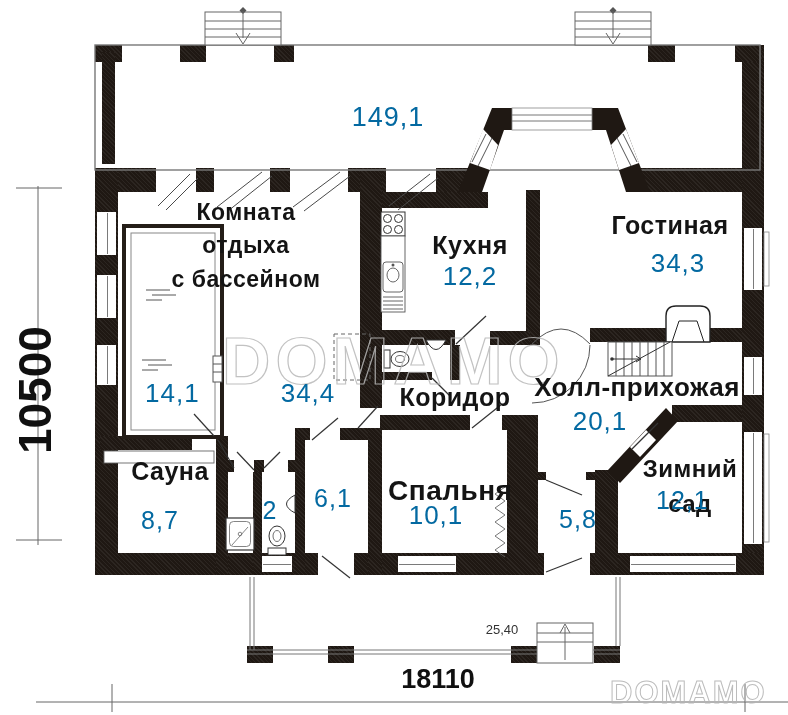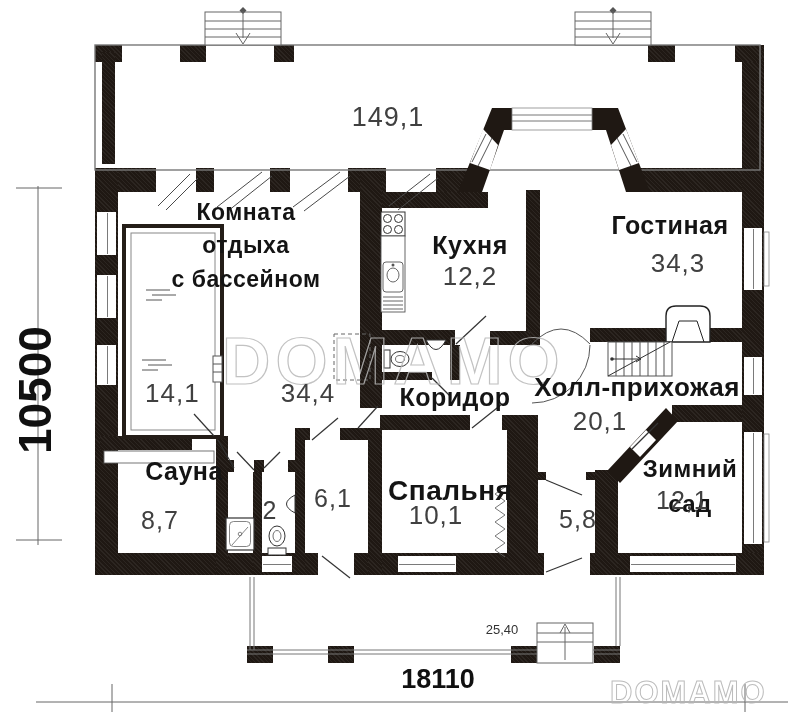--- a/index.html
+++ b/index.html
@@ -9,21 +9,21 @@
      background-image:repeating-linear-gradient(45deg,rgba(255,255,255,.06) 0 1px,transparent 1px 3px);
      z-index:1;}
   .slot{position:absolute;background:#fff;z-index:2;}
   .slot b{position:absolute;display:block;background:#7a7a7a;}
   .gv b{left:50%;top:1px;bottom:1px;width:1px;}
   .gh b{top:50%;left:1px;right:1px;height:1px;}
   svg.overlay{position:absolute;left:0;top:0;z-index:3;pointer-events:none;}
   .rl{position:absolute;z-index:5;font-weight:700;color:#141414;text-align:center;
       letter-spacing:.5px;white-space:nowrap;line-height:1.2;}
   .wrap{white-space:normal;line-height:1.45;}
-  .ra{position:absolute;z-index:5;font-weight:400;color:#404040;text-align:center;letter-spacing:1px;}
+  .ra{position:absolute;z-index:5;font-weight:400;color:#0369a1;text-align:center;letter-spacing:1px;}
   .dim{position:absolute;z-index:5;font-weight:700;color:#101010;text-align:center;}
 </style>
 </head>
 <body>
 
 <div id="canvas">
 
   <div class="w" style="left:95px;top:168px;width:375px;height:24px"></div>
   <div class="w" style="left:640px;top:168px;width:122px;height:24px"></div>
   <div class="w" style="left:742px;top:45px;width:22px;height:530px"></div>
@@ -305,21 +305,21 @@
   <div class="rl" style="left:522px;top:372px;width:230px;font-size:26px">Холл-прихожая</div>
   <div class="ra" style="left:572px;top:406px;width:56px;font-size:26px">20,1</div>
 
   <div class="rl" style="left:385px;top:382px;width:140px;font-size:25px">Коридор</div>
 
   <div class="ra" style="left:310px;top:484px;width:46px;font-size:25px">6,1</div>
 
   <div class="rl" style="left:388px;top:474px;width:122px;font-size:28px">Спальня</div>
   <div class="ra" style="left:406px;top:500px;width:60px;font-size:26px">10,1</div>
 
-  <div class="rl" style="left:134px;top:456px;width:100px;font-size:25px">Сауна</div>
+  <div class="rl" style="left:120px;top:456px;width:100px;font-size:25px">Сауна</div>
   <div class="ra" style="left:134px;top:506px;width:52px;font-size:25px">8,7</div>
 
   <div class="ra" style="left:256px;top:496px;width:28px;font-size:25px">2</div>
 
   <div class="ra" style="left:554px;top:505px;width:48px;font-size:25px">5,8</div>
 
   <div class="rl wrap" style="left:632px;top:452px;width:116px;font-size:24px;white-space:normal">Зимний сад</div>
   <div class="ra" style="left:656px;top:486px;width:52px;font-size:25px">12,1</div>
 
   <div class="dim" style="left:-70px;top:368px;width:200px;height:44px;font-size:46px;transform:rotate(-90deg)">10500</div>

